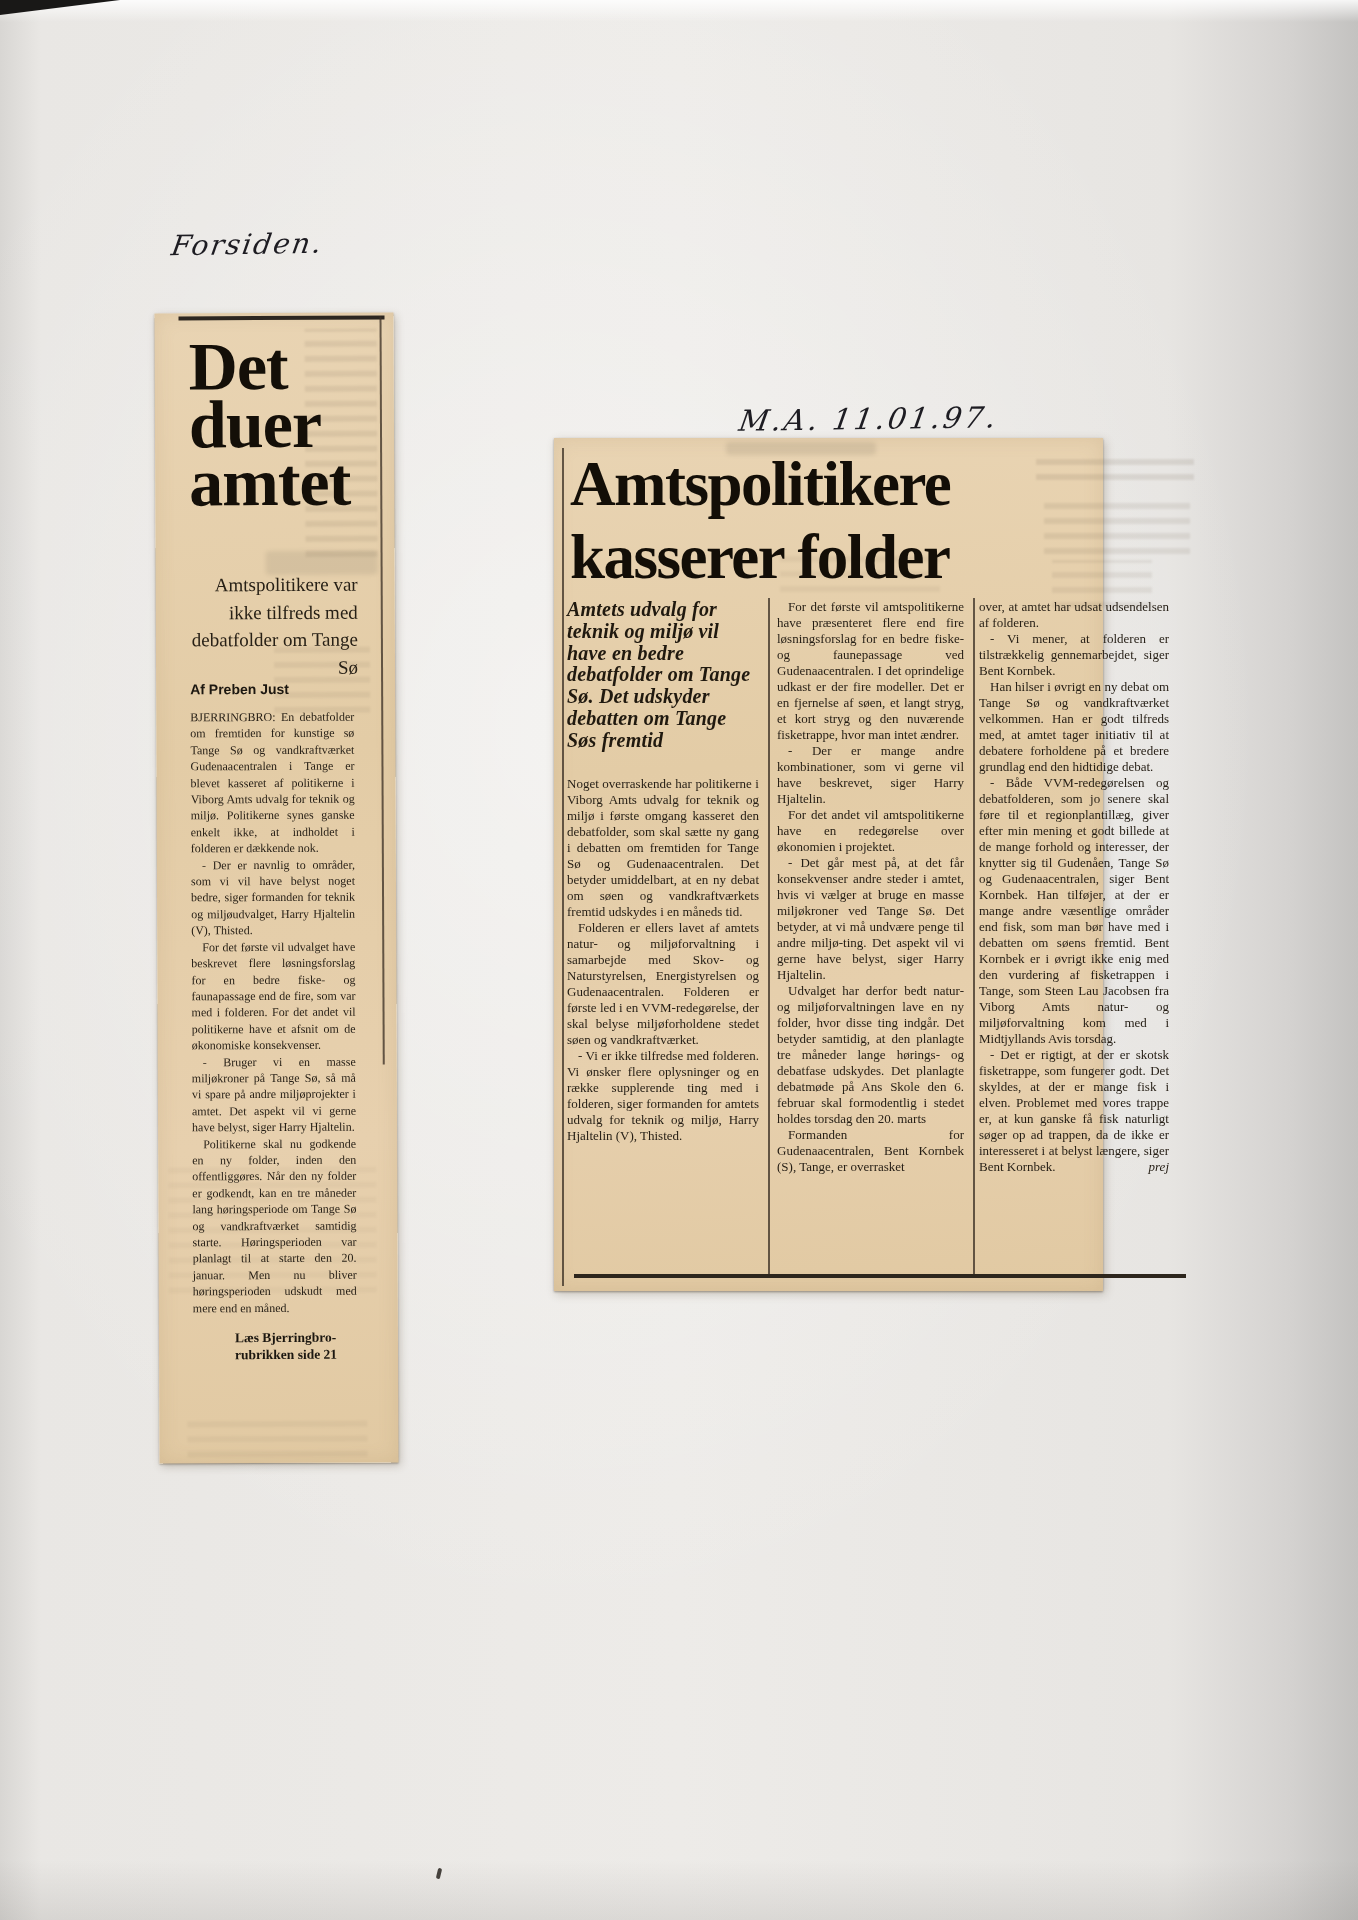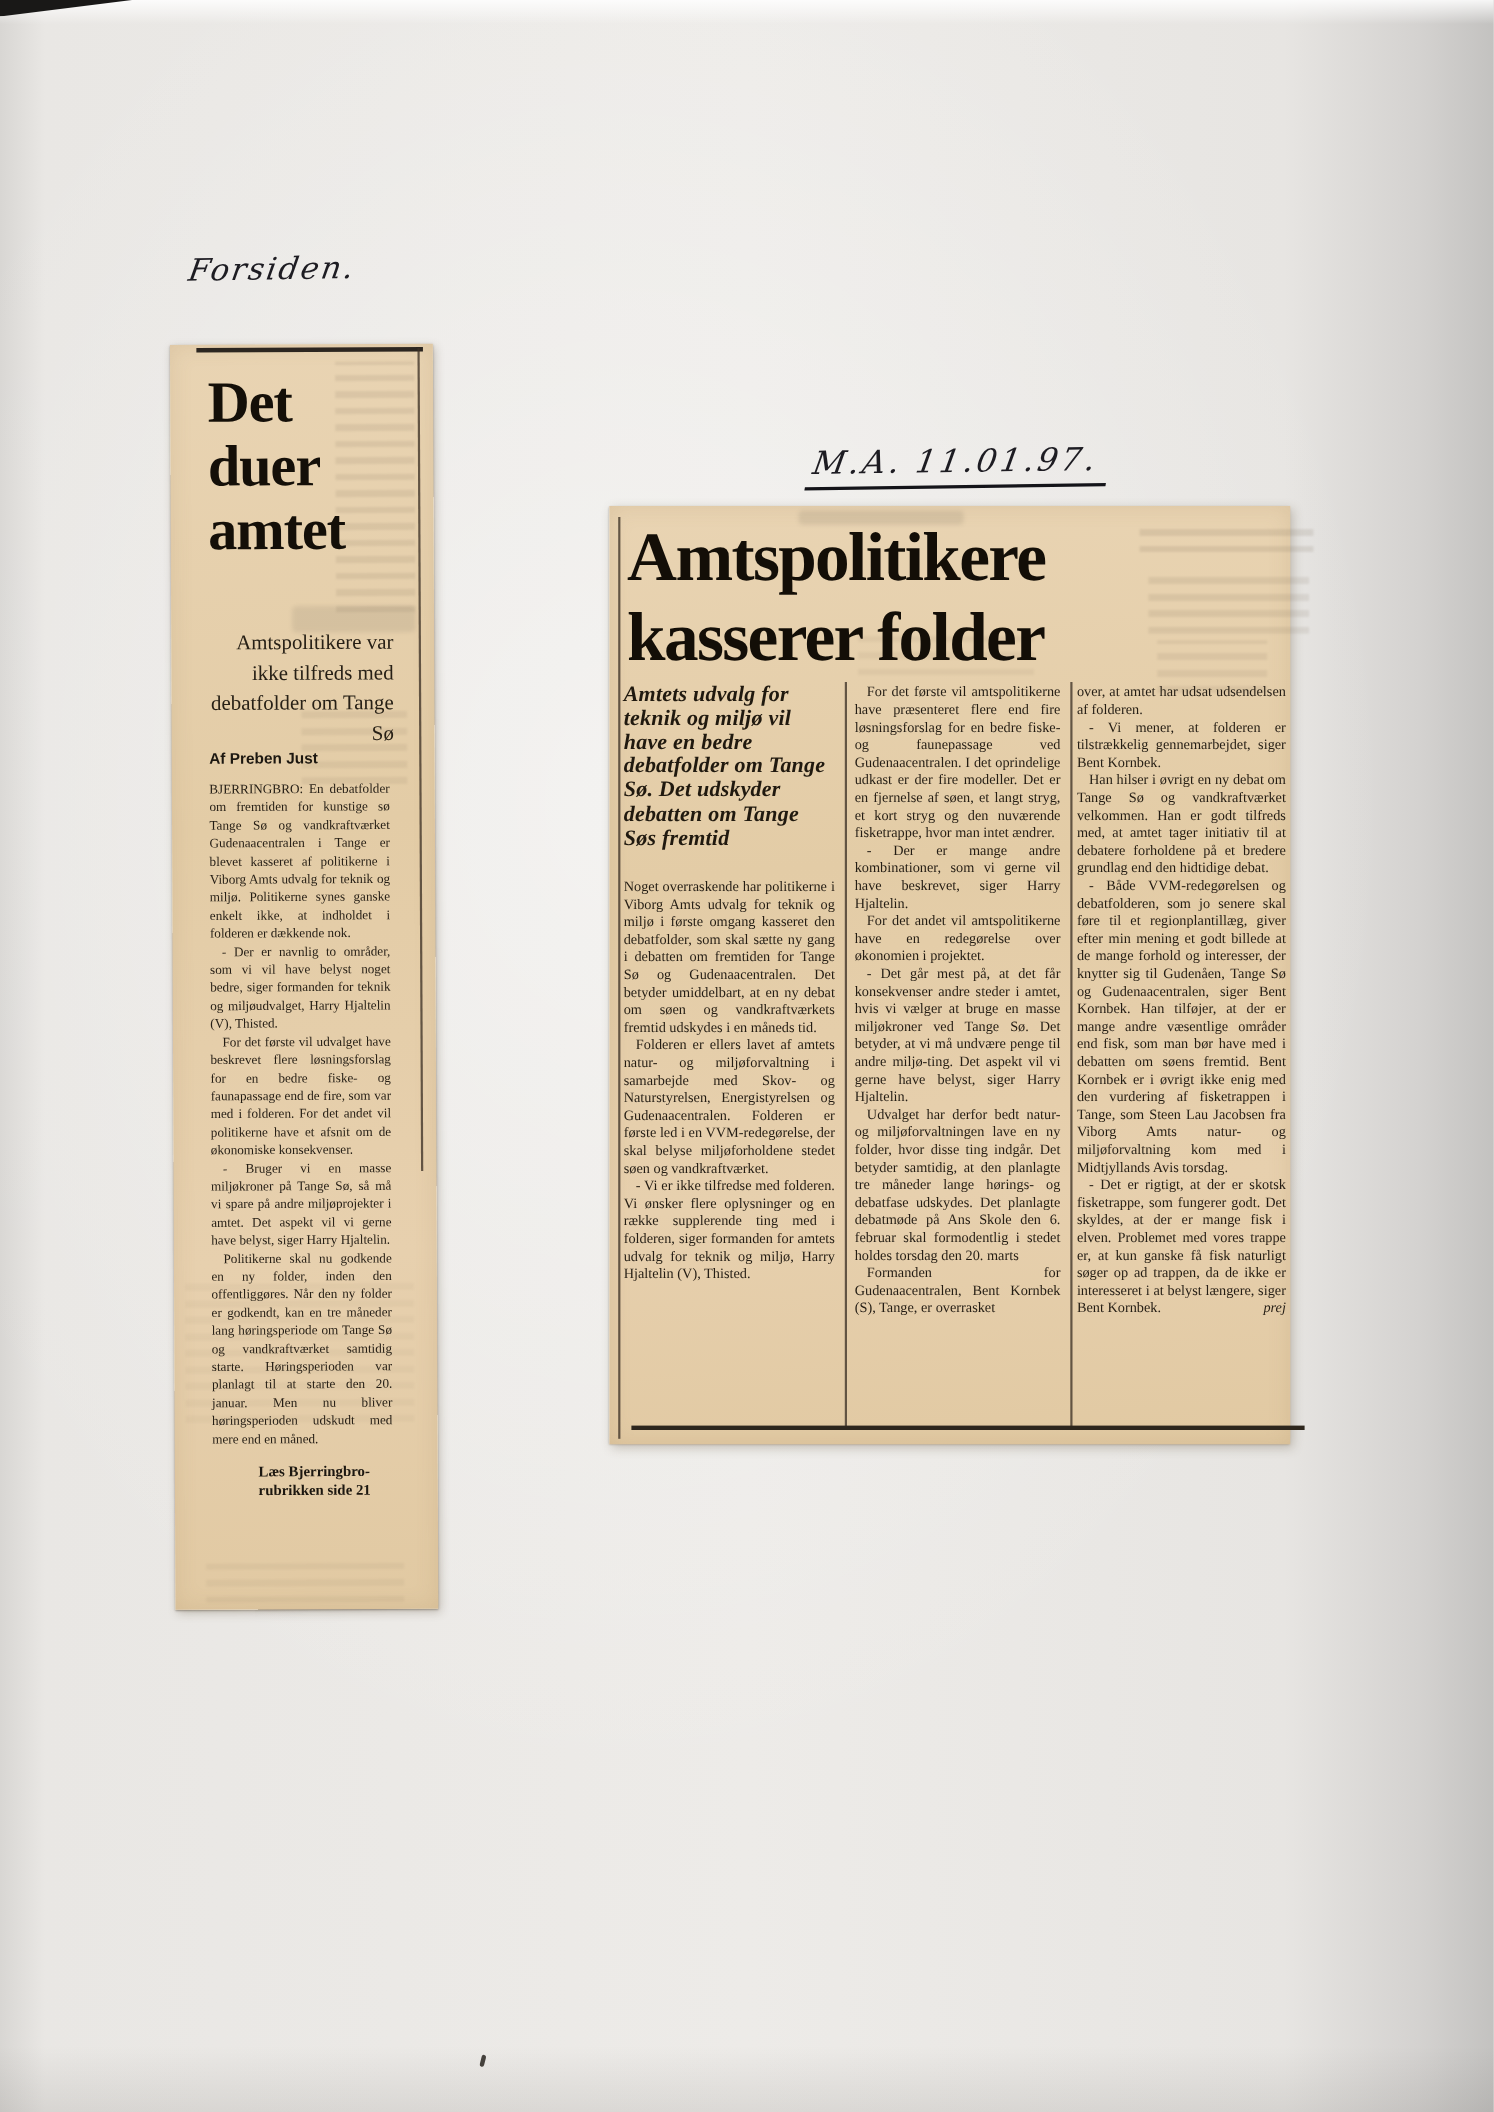--- a/index.html
+++ b/index.html
@@ -35,30 +35,30 @@
 
   
   .clip{
     position:absolute;
     background:linear-gradient(176deg,#e9d4b3 0%,#e3cca6 38%,#e7d0ae 72%,#e1c9a2 100%);
     box-shadow:0 1px 2px rgba(70,58,40,.45), 2px 3px 9px rgba(90,75,50,.28),
                inset 0 0 20px rgba(150,118,72,.16);
     color:#241d14;
   }
   .clip-left{left:157px;top:313px;width:239px;height:1150px;transform:rotate(-0.25deg);}
-  .clip-main{left:554px;top:460px;width:619px;height:853px;}
+  .clip-main{left:554px;top:438px;width:549px;height:853px;}
 
   .rule-v{position:absolute;width:2px;background:rgba(62,50,38,.78);}
   .rule-h{position:absolute;height:4px;background:#2d261d;}
 
   
   .lc-topline{position:absolute;left:24px;top:3px;width:206px;height:4px;background:#2c2620;}
   .lc-rule-right{left:225px;top:4px;height:748px;}
   .lc-text{position:absolute;left:34px;top:24px;width:166px;}
-  .lc-headline{font-size:53px;line-height:58px;font-weight:bold;color:#140f08;
+  .lc-headline{font-size:68px;line-height:58px;font-weight:bold;color:#140f08;
     letter-spacing:-1px;margin-bottom:60px;}
   .lc-subhead{font-size:19px;line-height:27.5px;color:#272016;margin-bottom:0;width:168px;text-align:right;}
   .lc-byline{font-family:"Liberation Sans","DejaVu Sans",sans-serif;font-weight:bold;
     font-size:14px;line-height:16px;margin-bottom:12px;color:#1c1710;}
   .lc-body{font-size:12px;line-height:16.4px;width:164px;}
   .lc-body p{margin:0;text-align:justify;}
   .lc-body p + p{text-indent:11px;}
   .lc-footer{margin-top:14px;margin-left:42px;font-weight:bold;font-size:13.5px;
     line-height:16.5px;color:#1c1710;}
 

